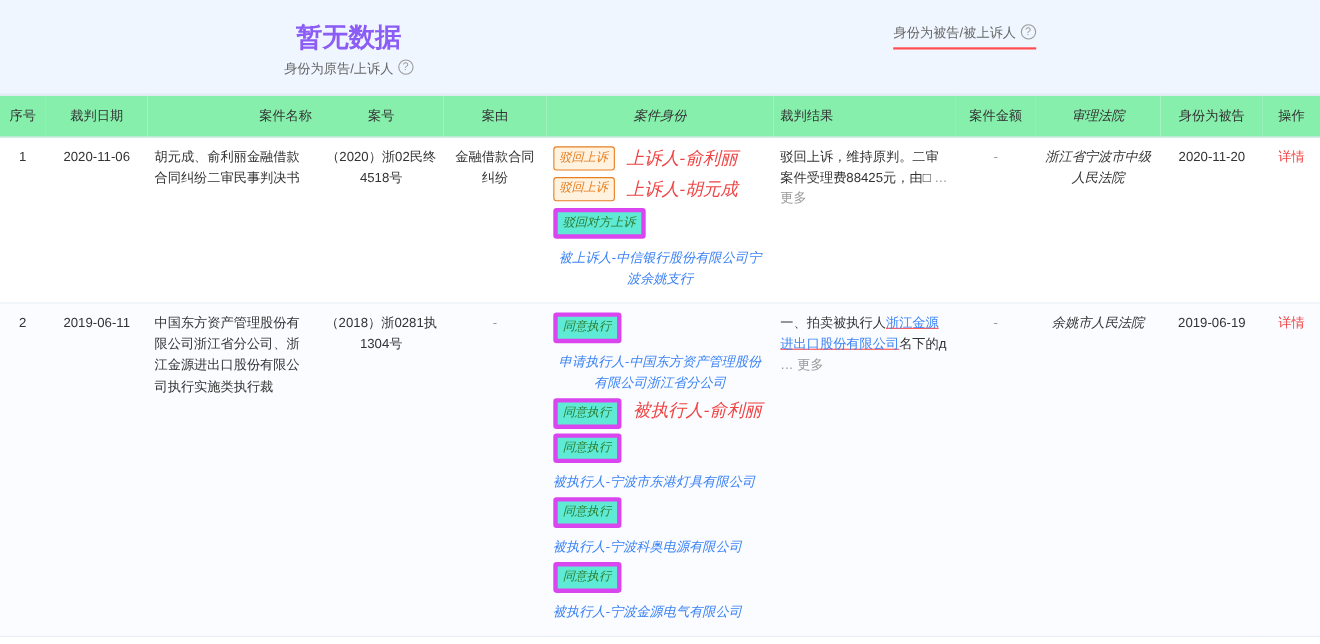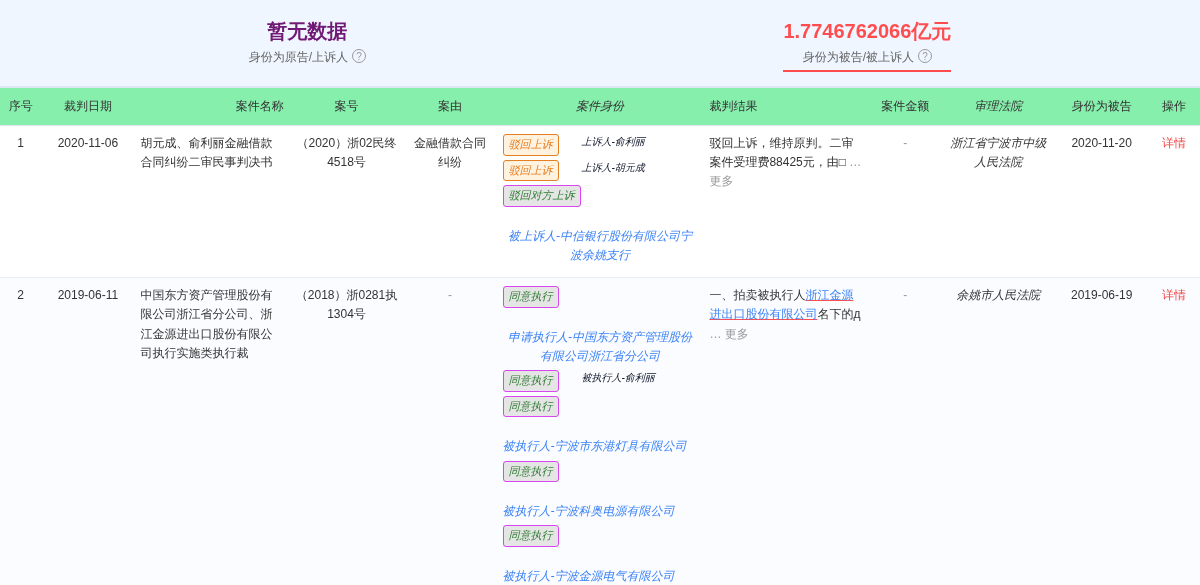--- a/index.html
+++ b/index.html
@@ -12,22 +12,22 @@
       padding: 18px 40px 14px 40px;
       background: #f0f6ff;
       border-bottom: 1px solid #dce8f8;
     }
     .top-block {
       display: flex;
       flex-direction: column;
       align-items: center;
     }
     .top-amount-empty {
-      color: #701a75;
-      font-size: 20px;
+      color: #8b5cf6;
+      font-size: 24px;
       font-weight: bold;
     }
     .top-amount-value {
       color: #ff4d4f;
       font-size: 20px;
       font-weight: bold;
     }
     .top-label {
       font-size: 12px;
       color: #666;
@@ -95,32 +95,32 @@
 
     .badge {
       display: inline-block;
       padding: 1px 5px;
       border-radius: 3px;
       font-size: 11px;
       margin-right: 3px;
       white-space: nowrap;
     }
     .badge-orange { background: #fff3e0; color: #e67e22; border: 1px solid #e67e22; }
-    .badge-green { background: #e5e5e5; color: #2e7d32; border: 1px solid #d946ef; }
+    .badge-green { background: #5eead4; color: #2e7d32; border: 4px solid #d946ef; }
 
     .role-line {
       display: flex;
       align-items: flex-start;
       margin-bottom: 4px;
       flex-wrap: wrap;
-      gap: 20px;
+      gap: 8px;
     }
     .role-text {
-      color: #0f172a;
-      font-size: 10px;
+      color: #ef4444;
+      font-size: 16px;
       line-height: 1.5;
     }
     .link-text {
       color: #3b82f6;
       cursor: pointer;
       text-decoration: none;
     }
     .underline-red {
       text-decoration: underline;
       text-decoration-color: #ff4d4f;
@@ -147,21 +147,20 @@
 
 <div class="top-section">
   <div class="top-block">
     <div class="top-amount-empty">暂无数据</div>
     <div class="top-label">
       <span>身份为原告/上诉人</span>
       <span class="help-icon">?</span>
     </div>
   </div>
   <div class="top-block defendant-block">
-    <div class="top-amount-value">1.7746762066亿元</div>
     <div class="top-label">
       <span>身份为被告/被上诉人</span>
       <span class="help-icon">?</span>
     </div>
   </div>
 </div>
 
 <table>
   <thead>
     <tr>

